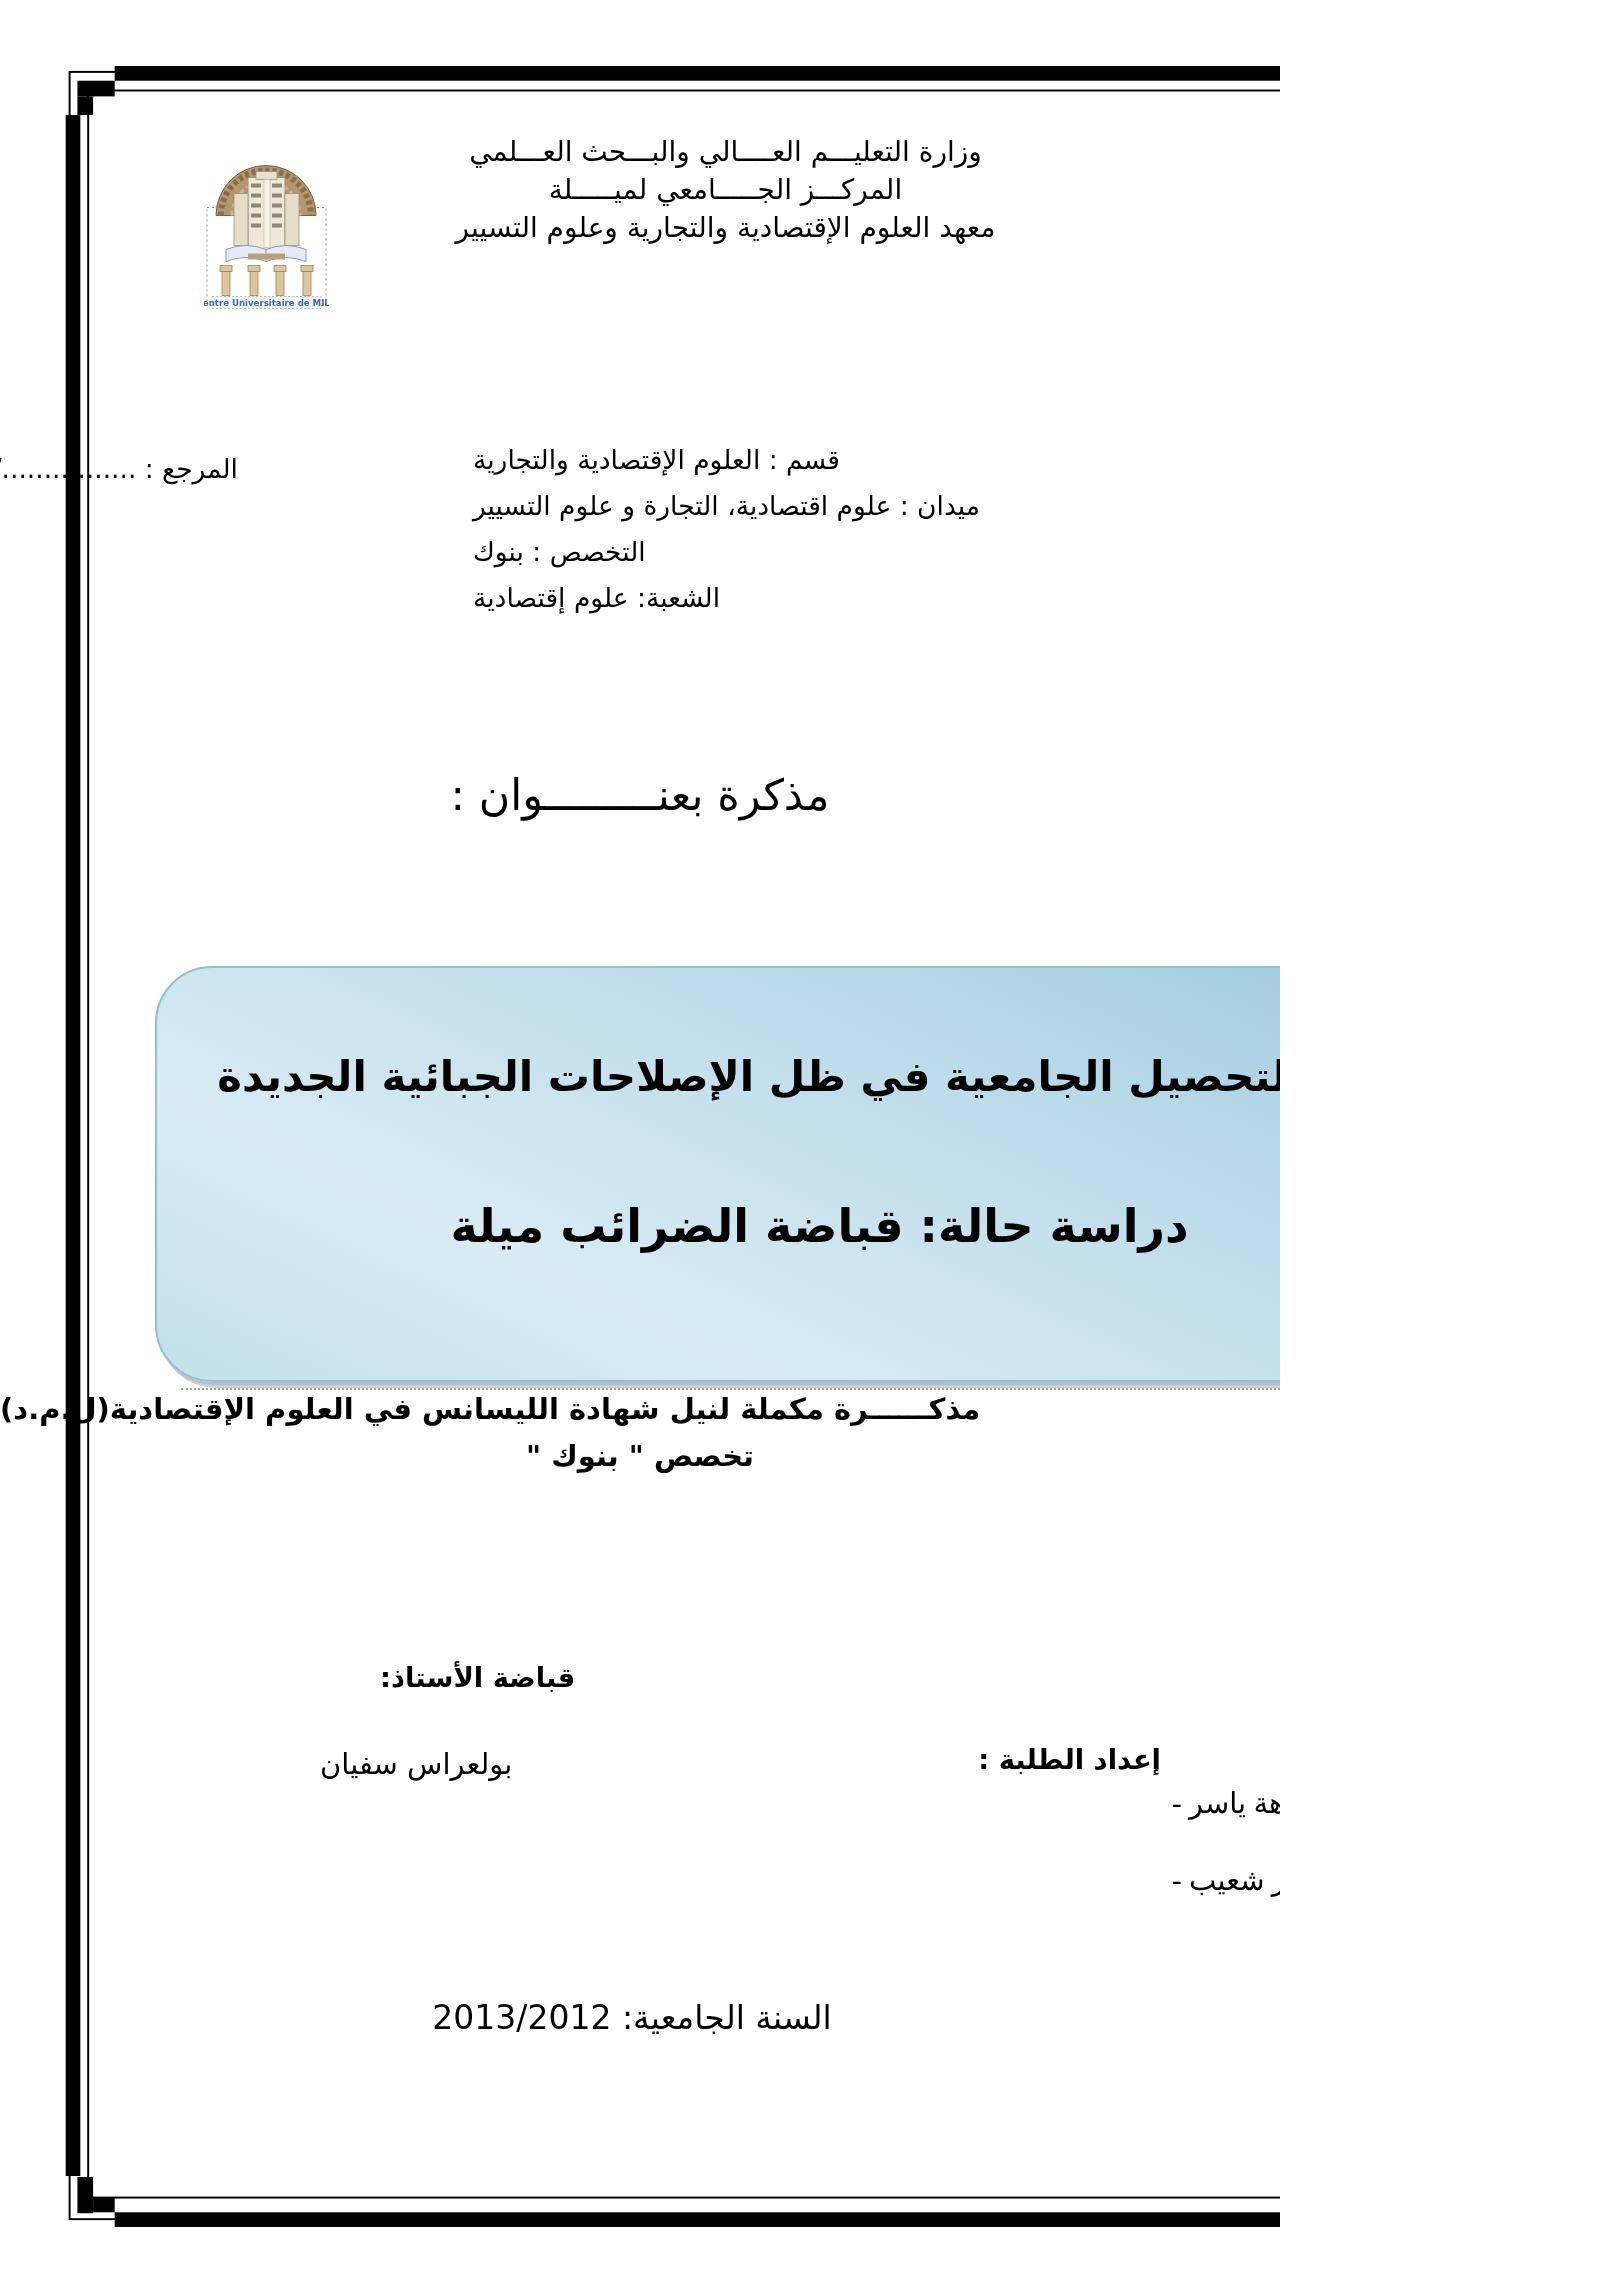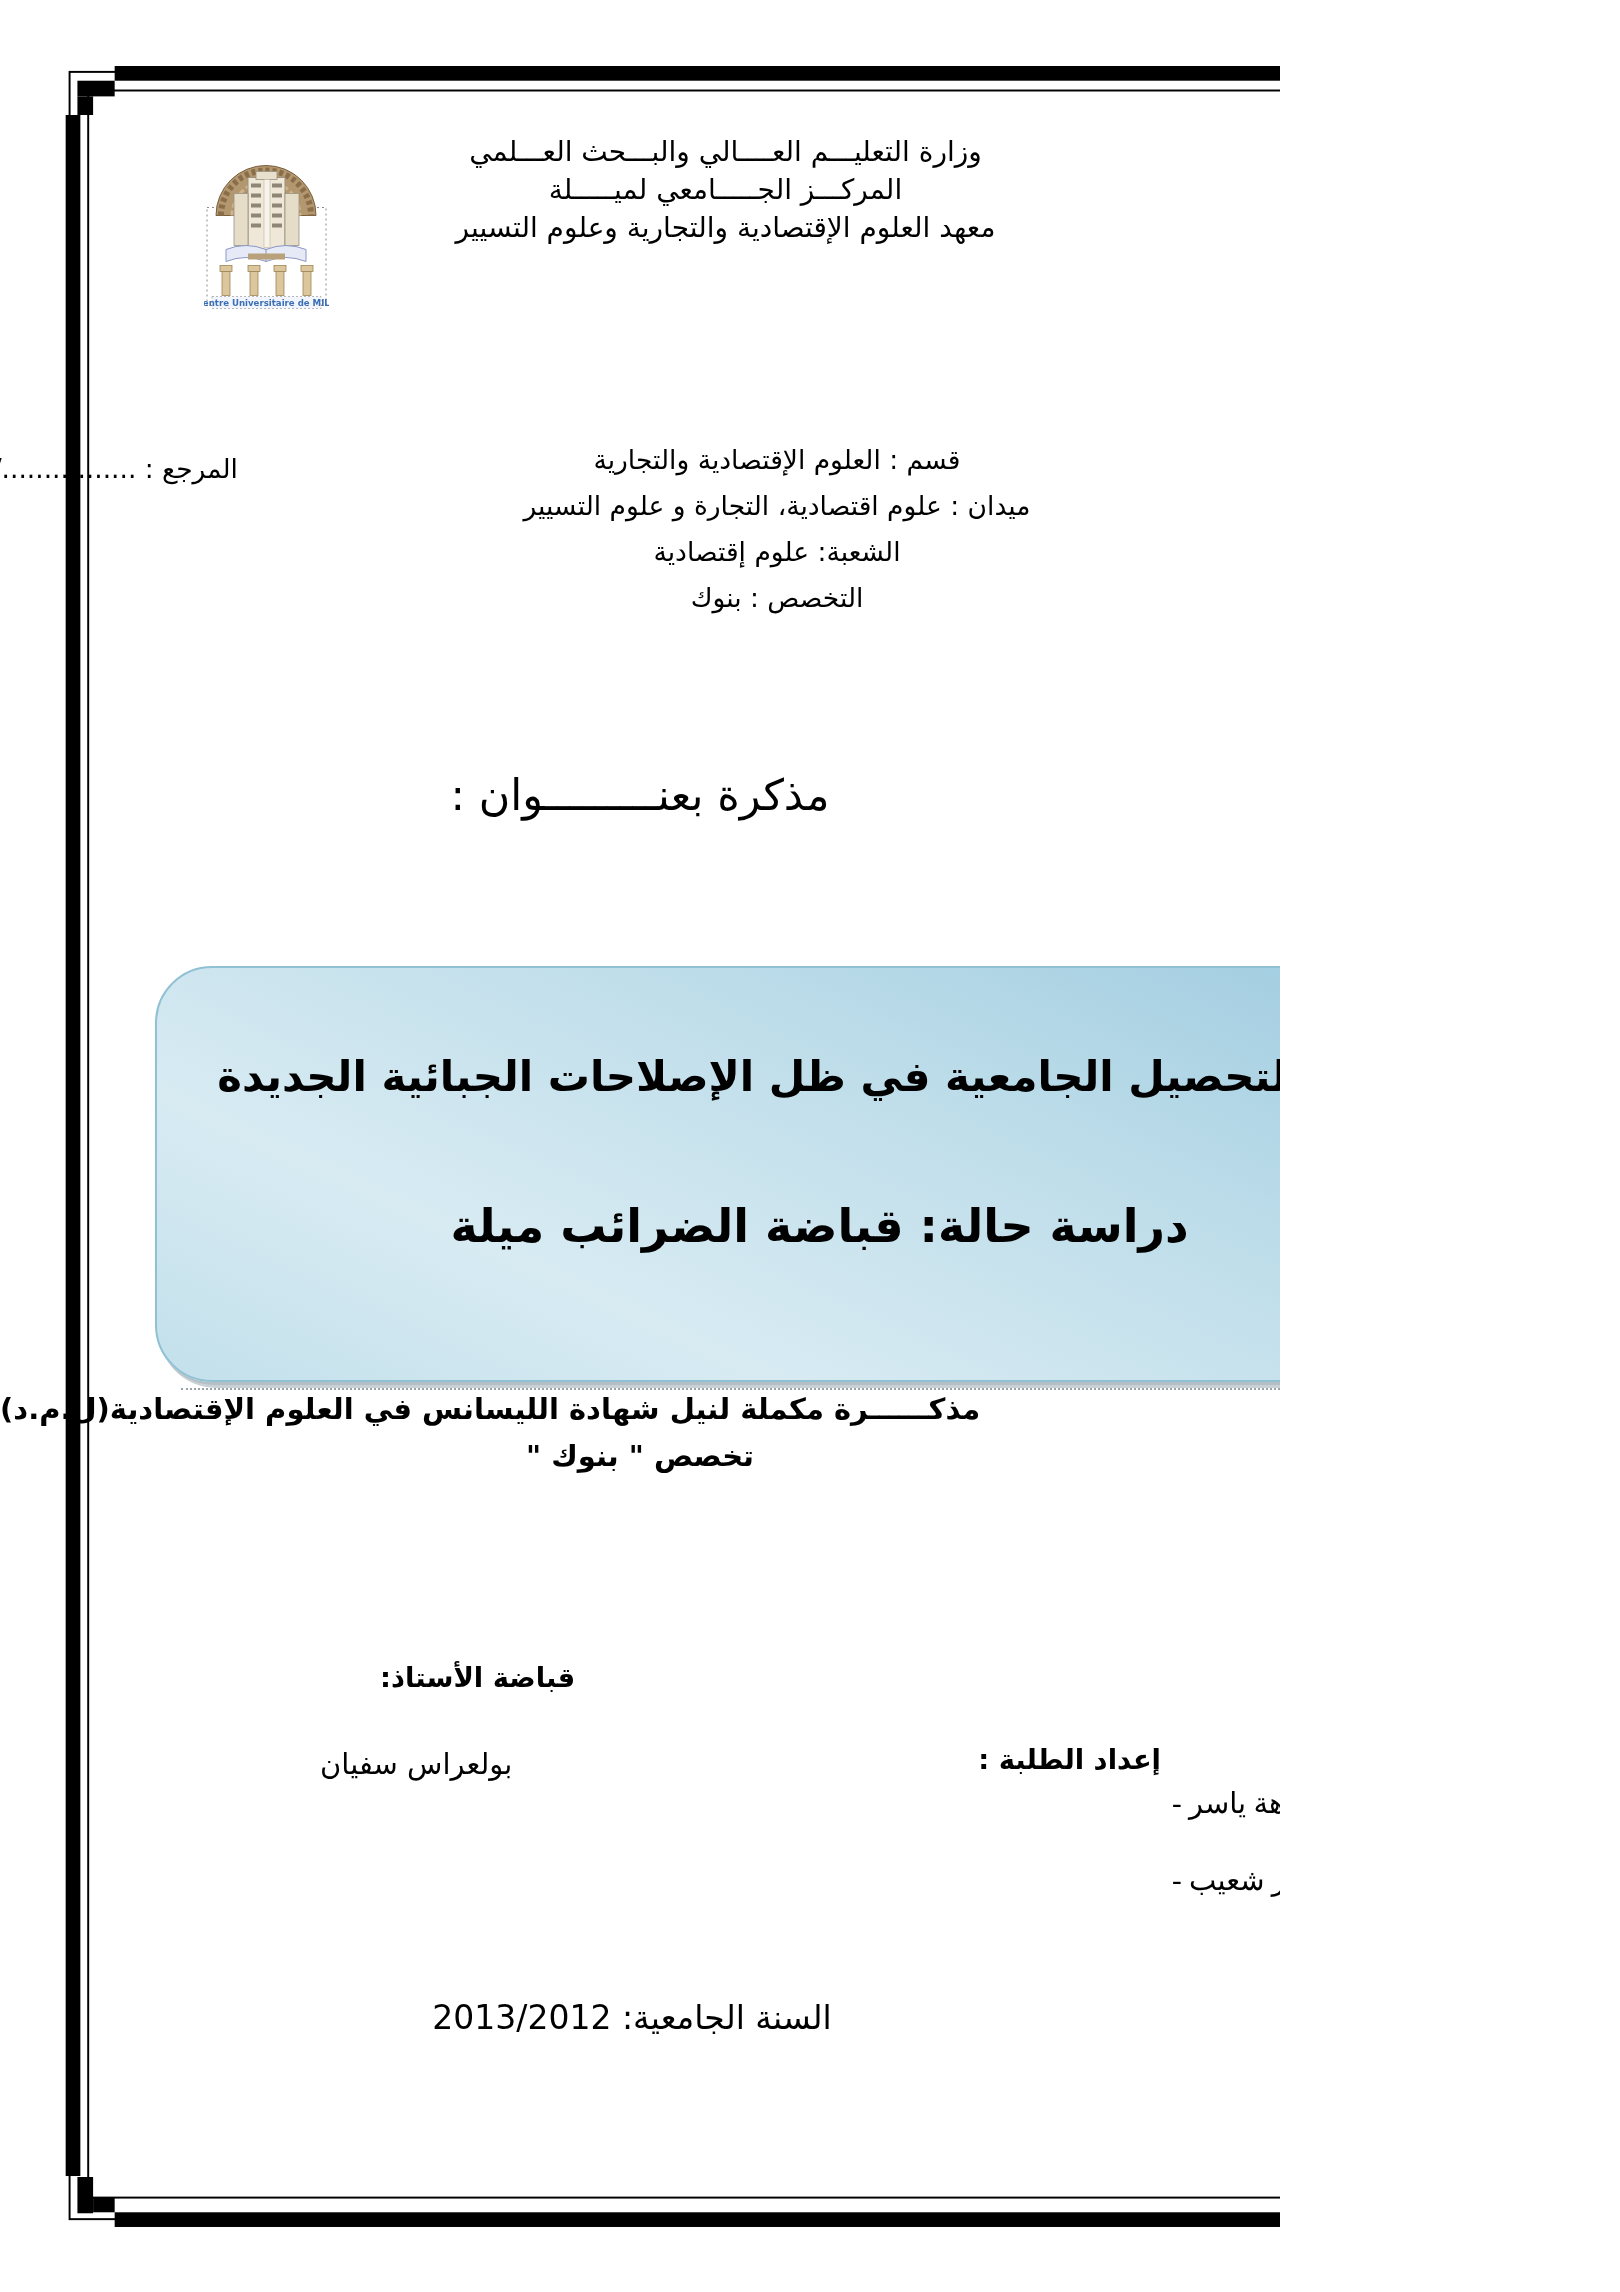--- a/index.html
+++ b/index.html
@@ -23,21 +23,21 @@
     left:255px;top:133px;width:941px;
     font-size:28px;line-height:38px;text-align:center;
   }
 
   
   .logo{left:204px;top:149px;width:125px;height:161px;}
 
   
   .info-block{
     right:199px;top:437px;width:608px;
-    font-size:26.5px;line-height:46px;text-align:center;
+    font-size:26.5px;line-height:46px;text-align:left;
   }
 
   
   .reference{right:1042px;top:453px;font-size:26.5px;white-space:nowrap;}
 
   
   .memo-heading{left:0;right:0;top:770px;font-size:43px;text-align:center;letter-spacing:1px;}
 
   
   .title-box{
@@ -146,22 +146,22 @@
         <rect x="99" y="122" width="8" height="24"></rect>
     </g>
 
     <rect x="8" y="147" width="109" height="12" fill="#f2f5fb" stroke="#8a8a8a" stroke-width="0.6" stroke-dasharray="2,2"></rect>
     <text x="62.5" y="156" text-anchor="middle" font-size="8.6" font-weight="bold" fill="#3a6fb5">Centre Universitaire de MILA</text>
   </svg>
 
   <div class="abs info-block rtl">
     <div>قسم : العلوم الإقتصادية والتجارية</div>
     <div>ميدان : علوم اقتصادية، التجارة و علوم التسيير</div>
+    <div>التخصص : بنوك</div>
     <div>الشعبة: علوم إقتصادية</div>
-    <div>التخصص : بنوك</div>
   </div>
 
   <div class="abs reference rtl">المرجع : ................/2013</div>
 
   <div class="abs memo-heading rtl">مذكرة بعنـــــــــوان :</div>
 
   <div class="abs title-box">
     <div class="thesis-title">آليات التحصيل الجامعية في ظل الإصلاحات الجبائية الجديدة</div>
     <div class="thesis-subtitle">دراسة حالة: قباضة الضرائب ميلة</div>
   </div>

